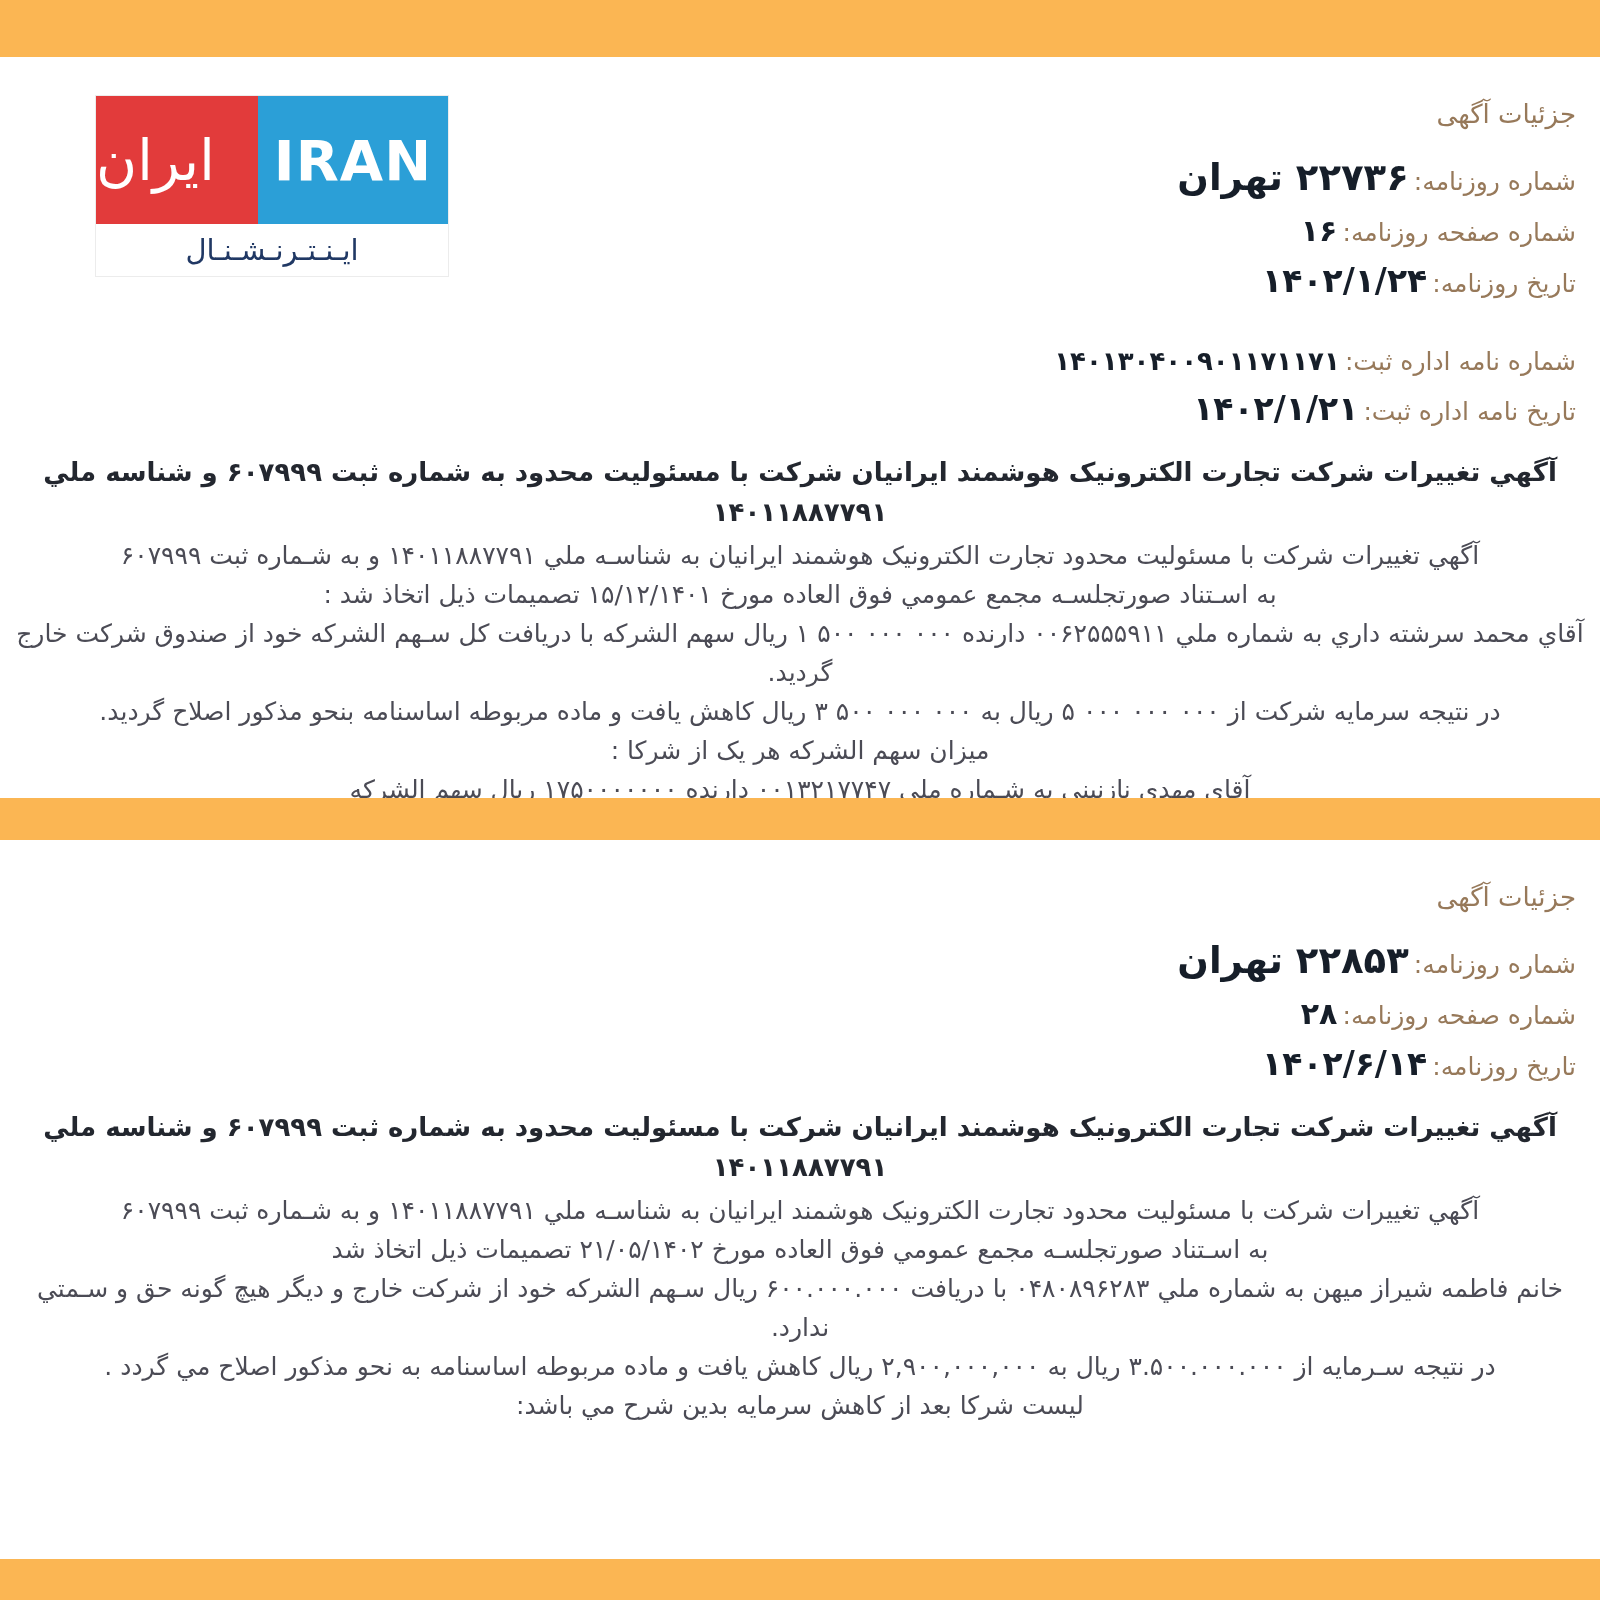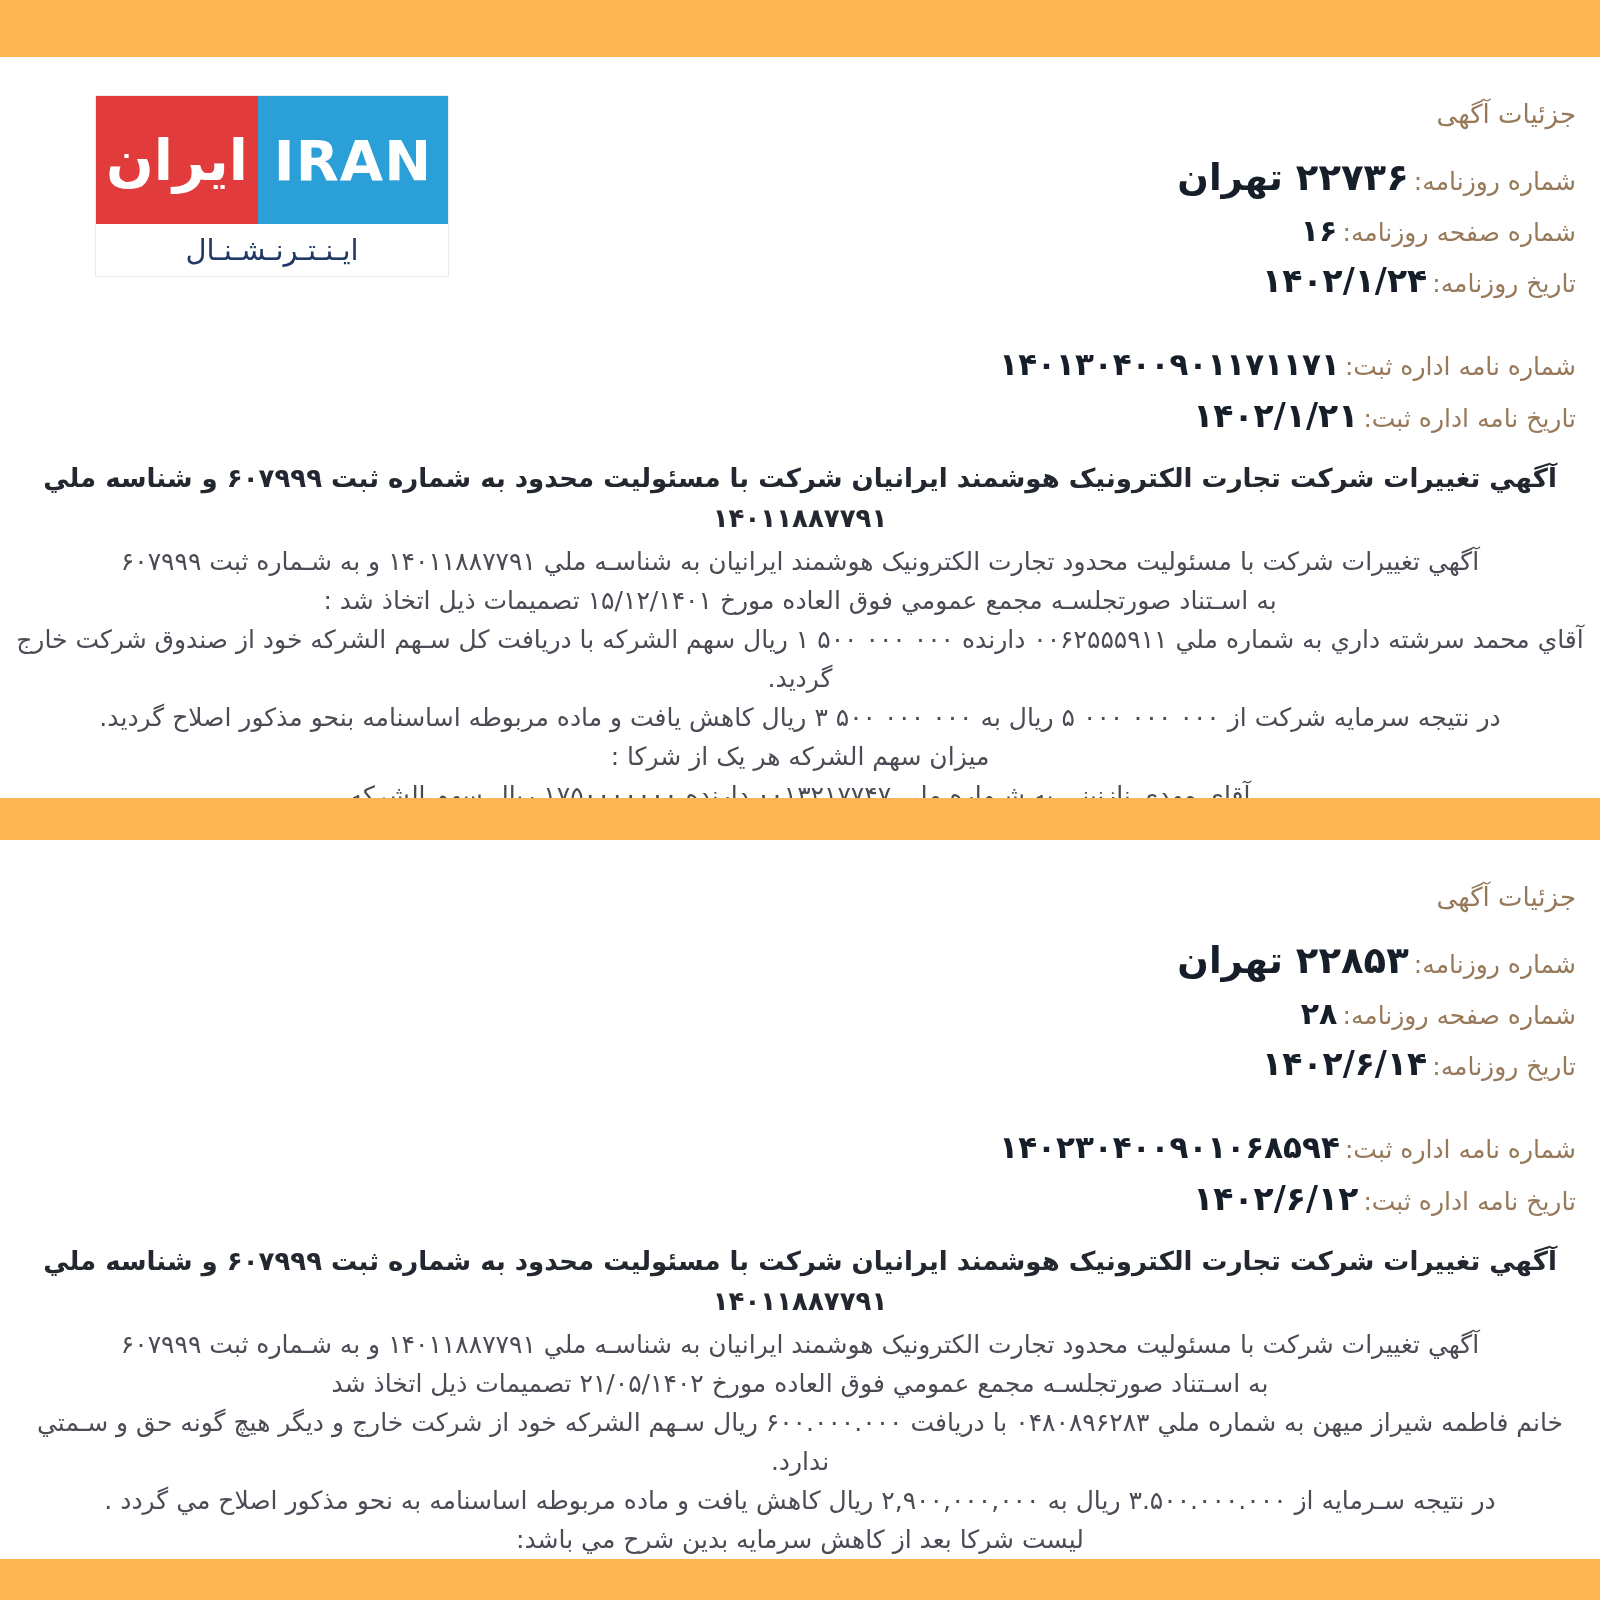--- a/index.html
+++ b/index.html
@@ -21,21 +21,21 @@
   .details-title{
     color:var(--label-brown,#97795A);
     font-size:26px;margin-bottom:24px;
   }
   .frow{margin-bottom:8px;line-height:1.35;}
   .flabel{color:var(--label-brown,#97795A);font-size:25px;}
   .fvalue{color:var(--value-dark,#161E29);font-weight:bold;}
   .v-lg{font-size:37px;}
   .v-md{font-size:30px;}
   .v-date{font-size:33px;}
-  .v-num{font-size:31px;}
+  .v-num{font-size:26px;}
   .fgroup2{margin-top:40px;}
 
   
   .bodytxt{
     direction:rtl;text-align:center;
     color:var(--body-gray,#4B4B55);
     font-size:25px;line-height:39px;
     margin-top:20px;padding:0 6px;
   }
   .headline{
@@ -46,22 +46,22 @@
   .bline{}
 
   
   .logo{
     position:absolute;left:95px;top:38px;width:352px;
     border:1px solid #ececec;background:#fff;
   }
   .logo-boxes{display:flex;direction:ltr;height:128px;}
   .logo-fa{
     background:var(--logo-red,#E23B3B);width:46%;
-    display:flex;align-items:center;justify-content:center;
-    color:#fff;font-weight:bold;font-size:56px;
+    display:flex;align-items:center;
+    color:#fff;font-weight:normal;font-size:56px;
   }
   .logo-en{
     background:var(--logo-blue,#2B9FD7);width:54%;
     display:flex;align-items:center;justify-content:center;
     color:#fff;font-weight:bold;font-size:56px;letter-spacing:1px;
   }
   .logo-sub{
     height:52px;display:flex;align-items:center;justify-content:center;
     color:var(--logo-navy,#203864);font-size:29px;font-weight:normal;
     direction:rtl;
@@ -143,30 +143,20 @@
       <div class="frow">
         <span class="flabel">شماره صفحه روزنامه:</span>
         <span class="fvalue v-md">۲۸</span>
       </div>
       <div class="frow">
         <span class="flabel">تاریخ روزنامه:</span>
         <span class="fvalue v-date">۱۴۰۲/۶/۱۴</span>
       </div>
     </div>
 
-    <div class="fgroup fgroup2">
-      <div class="frow">
-        <span class="flabel">شماره نامه اداره ثبت:</span>
-        <span class="fvalue v-num">۱۴۰۲۳۰۴۰۰۹۰۱۰۶۸۵۹۴</span>
-      </div>
-      <div class="frow">
-        <span class="flabel">تاریخ نامه اداره ثبت:</span>
-        <span class="fvalue v-date">۱۴۰۲/۶/۱۲</span>
-      </div>
-    </div>
   </div>
 
   <div class="bodytxt">
     <div class="headline">آگهي تغييرات شرکت تجارت الکترونيک هوشمند ايرانيان شرکت با مسئوليت محدود به شماره ثبت ۶۰۷۹۹۹ و شناسه ملي ۱۴۰۱۱۸۸۷۷۹۱</div>
     <div class="bline">آگهي تغييرات شرکت با مسئوليت محدود تجارت الکترونيک هوشمند ايرانيان به شناسـه ملي ۱۴۰۱۱۸۸۷۷۹۱ و به شـماره ثبت ۶۰۷۹۹۹</div>
     <div class="bline">به اسـتناد صورتجلسـه مجمع عمومي فوق العاده مورخ ۲۱/۰۵/۱۴۰۲ تصميمات ذيل اتخاذ شد</div>
     <div class="bline">خانم فاطمه شيراز ميهن به شماره ملي ۰۴۸۰۸۹۶۲۸۳ با دريافت ۶۰۰.۰۰۰.۰۰۰ ريال سـهم الشرکه خود از شرکت خارج و ديگر هيچ گونه حق و سـمتي ندارد.</div>
     <div class="bline">در نتيجه سـرمايه از ۳.۵۰۰.۰۰۰.۰۰۰ ريال به ۲,۹۰۰,۰۰۰,۰۰۰ ريال کاهش يافت و ماده مربوطه اساسنامه به نحو مذکور اصلاح مي گردد .</div>
     <div class="bline">ليست شرکا بعد از کاهش سرمايه بدين شرح مي باشد:</div>
 

